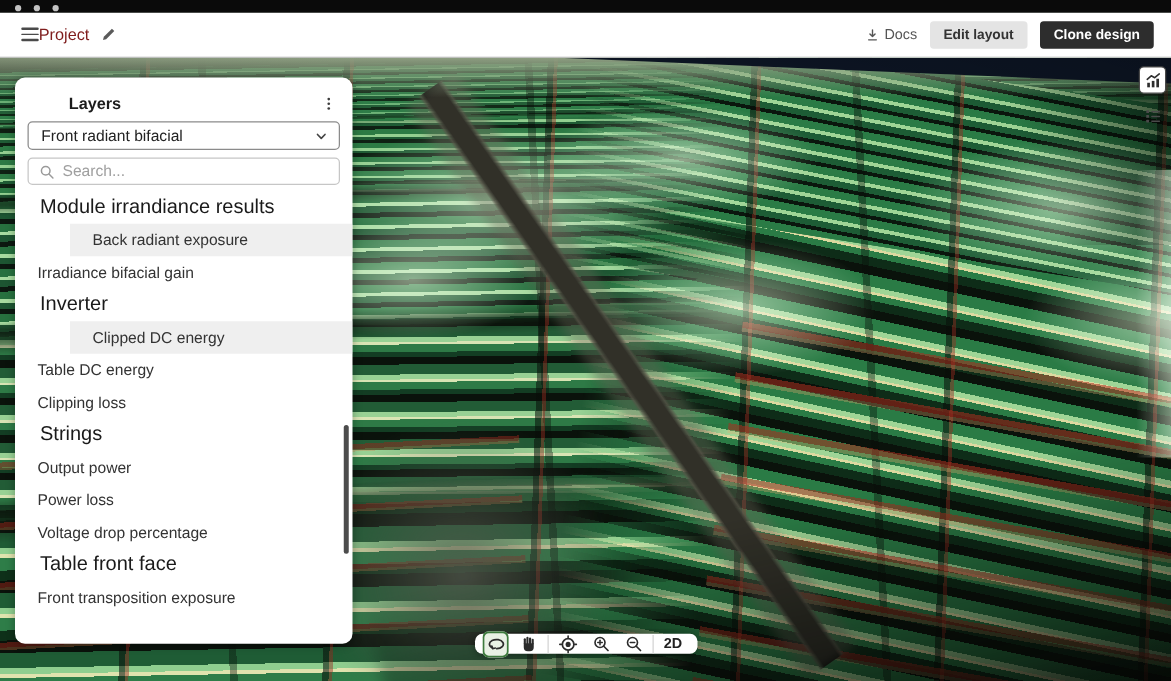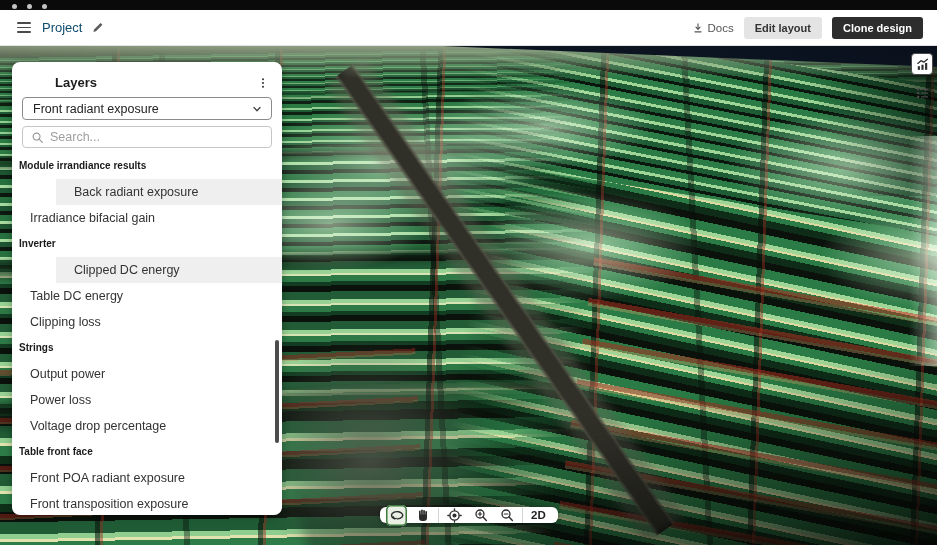--- a/index.html
+++ b/index.html
@@ -7,21 +7,21 @@
   #app { position:relative; width:937px; height:545px; overflow:hidden; }
 
   
   .titlebar { position:absolute; top:0; left:0; right:0; height:10px; background:#0a0a0a; z-index:60; }
   .titlebar .dot { position:absolute; top:4px; width:5px; height:5px; border-radius:50%; background:#c3c3c3; }
 
   
   .topbar { position:absolute; top:10px; left:0; right:0; height:36px; background:#ffffff; border-bottom:1px solid #e3e3e3; display:flex; align-items:center; z-index:55; }
   .hamburger { margin-left:17px; width:14px; height:11px; display:flex; flex-direction:column; justify-content:space-between; cursor:pointer; }
   .hamburger span { display:block; height:1.7px; background:#4a4a4a; border-radius:1px; }
-  .project-title { margin-left:11px; font-size:13px; color:#0c4a6e; }
+  .project-title { margin-left:0; font-size:13px; color:#7f1d1d; }
   .edit-pencil { margin-left:9px; display:flex; cursor:pointer; }
   .topbar-right { margin-left:auto; display:flex; align-items:center; gap:10px; padding-right:14px; }
   .docs { display:flex; align-items:center; gap:4px; color:#555; font-size:11.5px; cursor:pointer; }
   .btn { font-size:11px; font-weight:bold; border:none; border-radius:3px; padding:5px 11px; cursor:pointer; }
   .btn-light { background:var(--edit-button-bg,#e4e4e4); color:#333; }
   .btn-dark { background:var(--clone-button-bg,#2d2d2d); color:var(--clone-button-fg,#fff); }
 
   
   .scene { position:absolute; top:46px; left:0; right:0; bottom:0; background:#101a10; overflow:hidden; z-index:1; }
   .band { position:absolute; left:-40px; right:-40px; }
@@ -77,21 +77,21 @@
   .panel-head { display:flex; align-items:center; justify-content:space-between; padding:13px 13px 6px 15px; }
   .panel-title { font-size:13px; font-weight:bold; color:#1c1c1c;margin-left:28px; }
   .dropdown { position:absolute; left:10px; right:10px; top:35px; height:23px; border:1px solid #8b8b8b; border-radius:4px;
     display:flex; align-items:center; padding:0 8px 0 10px; cursor:pointer; background:#fff; }
   .dropdown-value { flex:1; font-size:12.5px; color:#222; }
   .searchbox { position:absolute; left:10px; right:10px; top:64px; height:22px; border:1px solid #c6c6c6; border-radius:4px;
     display:flex; align-items:center; padding:0 8px; background:#fff; }
   .searchbox input { border:none; outline:none; flex:1; font-size:12.5px; color:#14532d; margin-left:6px; font-family:"Liberation Sans",sans-serif; }
   .searchbox input::placeholder { color:#9f9f9f; }
   .layers-list { position:absolute; left:0; right:0; top:91px; bottom:0; overflow:hidden; }
-  .list-header { height:26px; line-height:26px; padding-left:7px; font-size:10px; font-weight:bold; color:#1a1a1a; }
+  .list-header { height:26px; line-height:26px; padding-left:20px; font-size:16px; font-weight:normal; color:#1a1a1a; }
   .list-item { height:26px; line-height:26px; padding-left:18px; font-size:12.5px; color:#333; cursor:pointer; }
   .list-item.hl { background:var(--highlight-row-bg,#efefef);margin-left:44px; }
   .panel-scrollbar { position:absolute; right:3px; top:278px; width:4px; height:103px; border-radius:2px; background:#4c4c4c; z-index:41; }
 
   
   .right-rail { position:absolute; right:4px; top:53px; z-index:45; display:flex; flex-direction:column; align-items:center; gap:10px; }
   .rail-btn { width:22px; height:22px; background:#fff; border:1.5px solid #4a4a4a; border-radius:4px;
     display:flex; align-items:center; justify-content:center; cursor:pointer; }
   .rail-icon-plain { width:16px; height:15px; display:flex; align-items:center; justify-content:center; cursor:pointer; }
 
@@ -172,21 +172,21 @@
       <span class="panel-title">Layers</span>
       <svg width="12" height="14" viewBox="0 0 14 14" style="cursor:pointer">
         <g fill="#3c3c3c">
             <circle cx="7" cy="2.6" r="1.25"></circle>
             <circle cx="7" cy="7" r="1.25"></circle>
             <circle cx="7" cy="11.4" r="1.25"></circle>
           </g>
       </svg>
     </div>
     <div class="dropdown">
-      <span class="dropdown-value">Front radiant exposure</span>
+      <span class="dropdown-value">Front radiant bifacial</span>
       <svg width="12" height="12" viewBox="0 0 14 14">
         <polyline points="3.5,5.3 7,9 10.5,5.3" fill="none" stroke="#444" stroke-width="1.5" stroke-linecap="round" stroke-linejoin="round"></polyline>
       </svg>
     </div>
     <div class="searchbox">
       <svg width="13" height="13" viewBox="0 0 14 14">
         <circle cx="6" cy="6" r="3.7" fill="none" stroke="#9a9a9a" stroke-width="1.3"></circle>
         <line x1="8.8" y1="8.8" x2="12.2" y2="12.2" stroke="#9a9a9a" stroke-width="1.3" stroke-linecap="round"></line>
       </svg>
       <input type="text" placeholder="Search..." style="">
@@ -197,21 +197,20 @@
         <div class="list-item">Irradiance bifacial gain</div>
         <div class="list-header">Inverter</div>
         <div class="list-item hl">Clipped DC energy</div>
         <div class="list-item">Table DC energy</div>
         <div class="list-item">Clipping loss</div>
         <div class="list-header">Strings</div>
         <div class="list-item">Output power</div>
         <div class="list-item">Power loss</div>
         <div class="list-item">Voltage drop percentage</div>
         <div class="list-header">Table front face</div>
-        <div class="list-item">Front POA radiant exposure</div>
         <div class="list-item">Front transposition exposure</div>
       </div>
     <div class="panel-scrollbar"></div>
   </div>
 
   <div class="right-rail">
     <div class="rail-btn">
       <svg width="15" height="15" viewBox="0 0 14 14">
         <g fill="#2e2e2e">
           <rect x="2.6" y="8.6" width="2" height="3.4"></rect>

